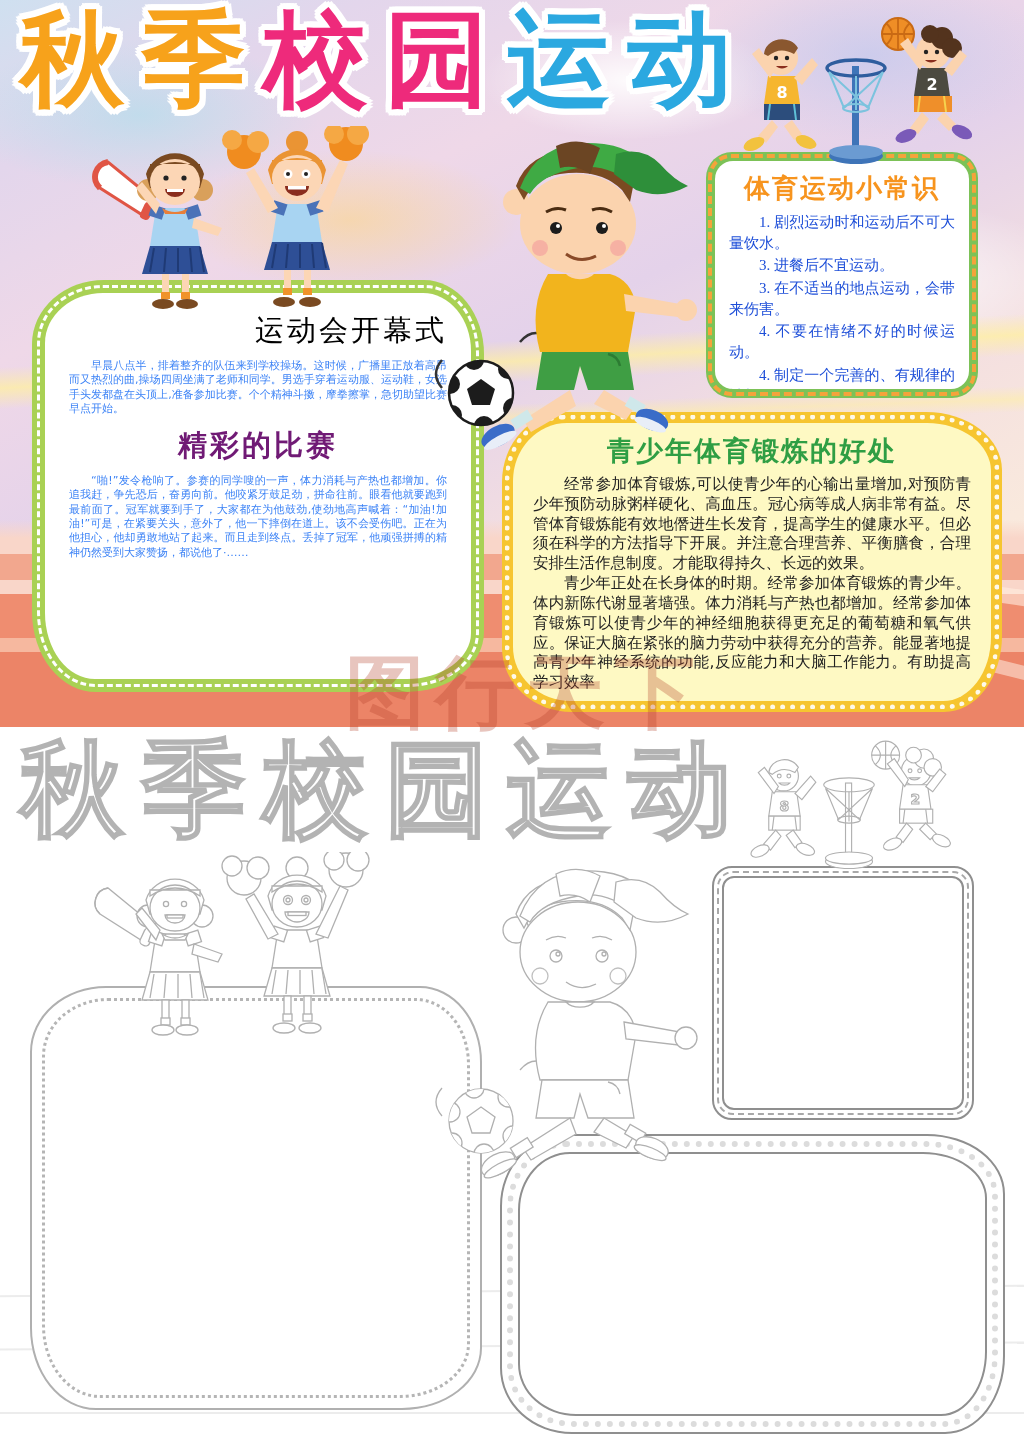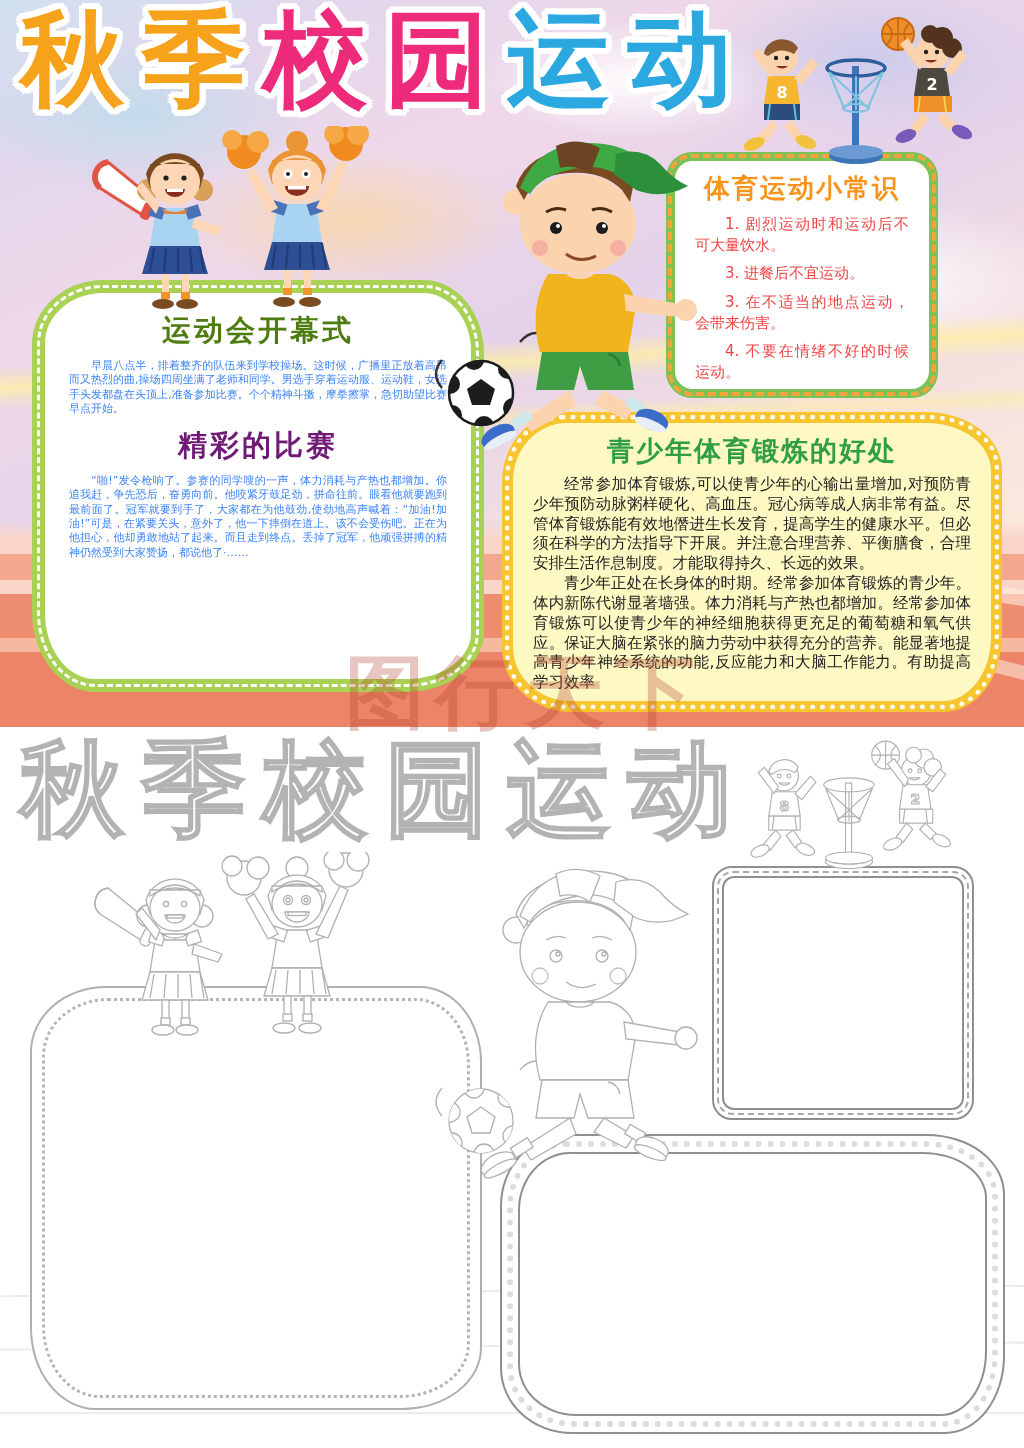--- a/index.html
+++ b/index.html
@@ -32,35 +32,35 @@
   .main-title{position:absolute;left:20px;top:2px;width:712px;display:flex;justify-content:space-between;
     font-size:104px;font-weight:bold;line-height:1.1;z-index:6;}
   .main-title span{
     text-shadow:6px 0 0 #fff,-6px 0 0 #fff,0 6px 0 #fff,0 -6px 0 #fff,
       4px 4px 0 #fff,-4px 4px 0 #fff,4px -4px 0 #fff,-4px -4px 0 #fff,
       6px 3px 0 #fff,-6px 3px 0 #fff,6px -3px 0 #fff,-6px -3px 0 #fff,
       3px 6px 0 #fff,-3px 6px 0 #fff,3px -6px 0 #fff,-3px -6px 0 #fff;}
   .tc-orange{color:#F7A21B}.tc-pink{color:#EE2A7B}.tc-blue{color:#2BA8E0}
 
   
-  .tips-frame{position:absolute;left:666px;top:152px;width:272px;height:246px;
-    background:#7cc257;border-radius:26px;padding:9px;box-sizing:border-box;z-index:3;}
+  .tips-frame{position:absolute;left:706px;top:152px;width:272px;height:246px;
+    background:#7cc257;border-radius:26px;padding:9px;box-sizing:border-box;z-index:3;font-family:Liberation Serif, serif;}
   .tips-frame::before{content:"";position:absolute;inset:2px;border:4px dashed #f5a33b;border-radius:23px;pointer-events:none;}
   .tips-inner{position:relative;background:#fff;border-radius:18px;width:100%;height:100%;
     box-sizing:border-box;padding:8px 12px 6px;overflow:hidden;}
   .tips-title{margin:2px 0 6px;text-align:center;font-size:26px;font-weight:bold;color:#F7941E;letter-spacing:2px;}
-  .tips-inner p{margin:8px;font-size:15px;line-height:1.38;color:#ef4444;text-indent:2em;text-align:justify;}
+  .tips-inner p{margin:2px;font-size:15px;line-height:1.38;color:#1d4ed8;text-indent:2em;text-align:justify;}
 
   .left-frame{position:absolute;left:32px;top:280px;width:452px;height:412px;
     background:#a9d154;border-radius:72px 60px 78px 64px / 64px 74px 60px 80px;padding:13px;box-sizing:border-box;z-index:2;}
   .left-frame::before{content:"";position:absolute;inset:5px;border:3px dashed #fff;
     border-radius:66px 54px 72px 58px / 58px 68px 54px 74px;pointer-events:none;}
   .left-inner{position:relative;background:#fff;border-radius:58px 48px 64px 50px / 50px 58px 46px 66px;
     width:100%;height:100%;box-sizing:border-box;padding:14px 24px;overflow:hidden;}
-  .h-red{margin:4px 0 8px;text-align:center;font-size:29px;font-weight:bold;color:#4d7c0f;letter-spacing:3px;}
+  .h-red{margin:4px 0 8px;text-align:right;font-size:29px;font-weight:normal;color:#000000;letter-spacing:3px;}
   .h-blue{margin:10px 0 8px;text-align:center;font-size:29px;font-weight:bold;color:#701a75;letter-spacing:3px;}
   .left-inner p{margin:0;font-size:11px;line-height:1.3;color:#3b82f6;text-indent:2em;text-align:justify;}
 
   .right-frame{position:absolute;left:502px;top:412px;width:500px;height:300px;
     background:#f6c530;border-radius:64px 76px 58px 70px / 70px 58px 76px 64px;padding:11px;box-sizing:border-box;z-index:2;}
   .right-frame::before{content:"";position:absolute;inset:3px;border:5px dotted #fff;
     border-radius:58px 70px 52px 64px / 64px 52px 70px 58px;pointer-events:none;opacity:.9;}
   .right-inner{position:relative;background:#fef9c3;border-radius:54px 64px 48px 58px / 58px 48px 64px 54px;
     width:100%;height:100%;box-sizing:border-box;padding:8px 20px;overflow:hidden;}
   .h-green{margin:2px 0 6px;text-align:center;font-size:27px;font-weight:bold;color:#2F9E44;letter-spacing:2px;}

